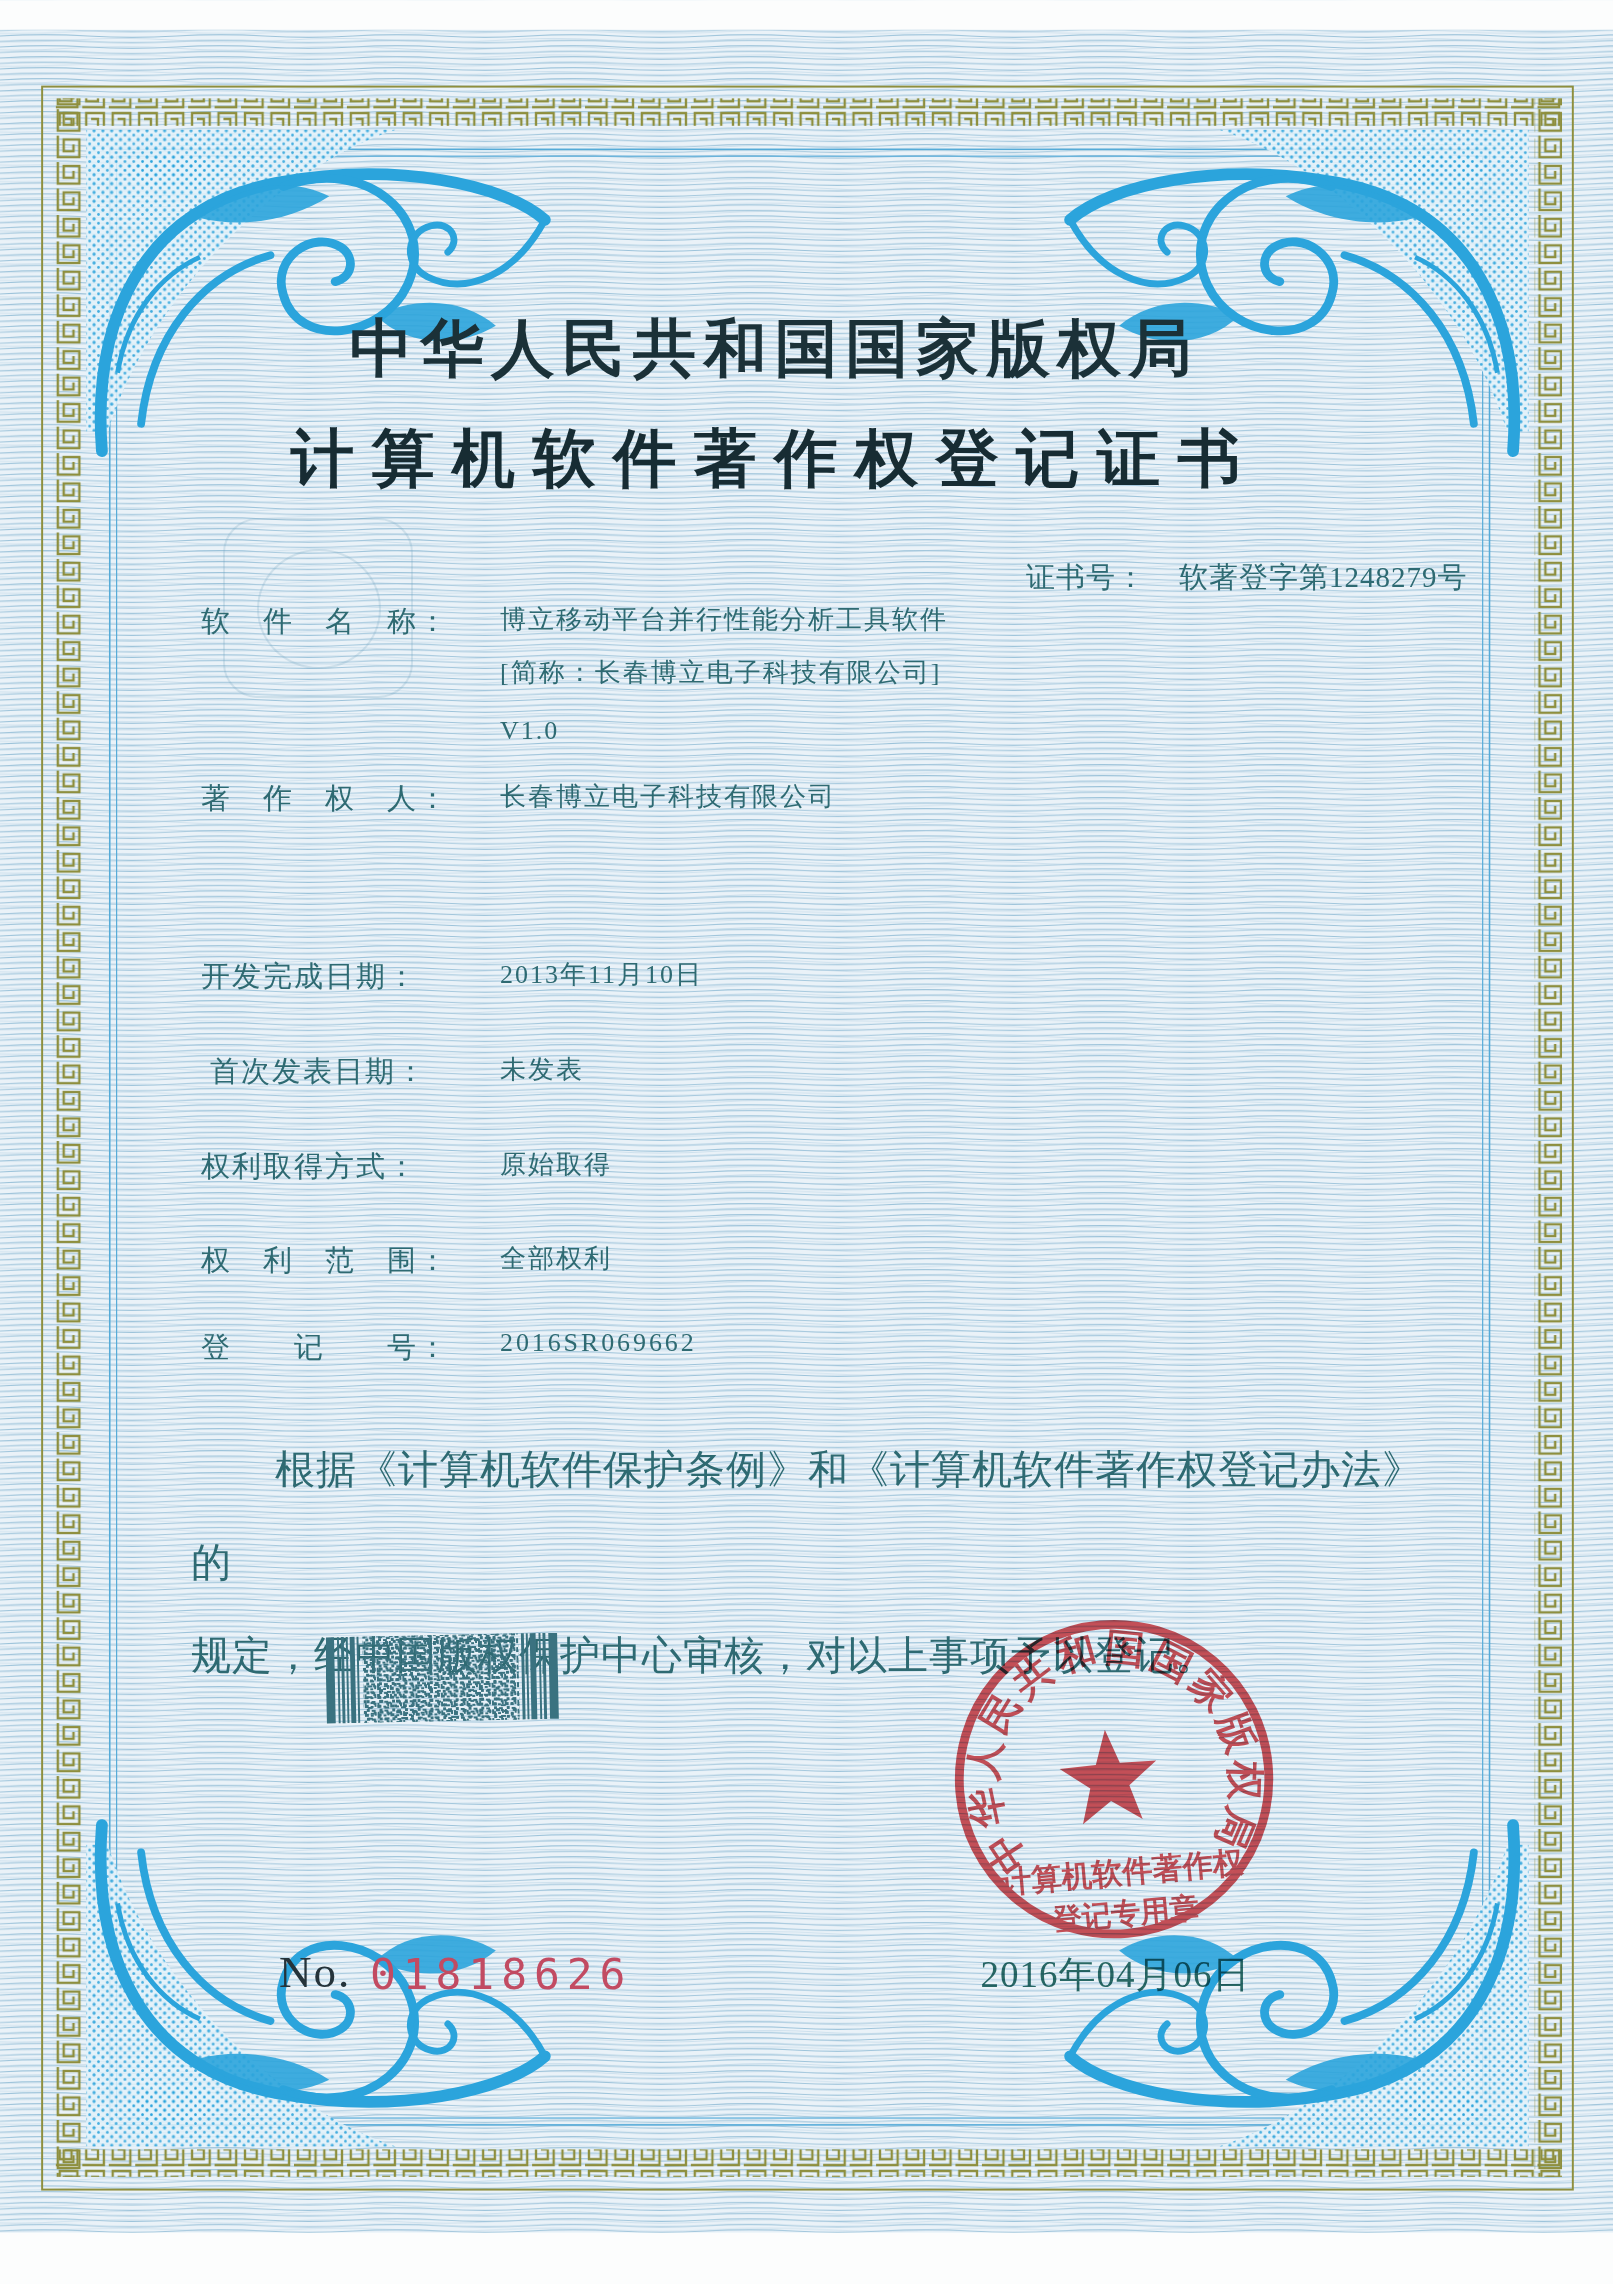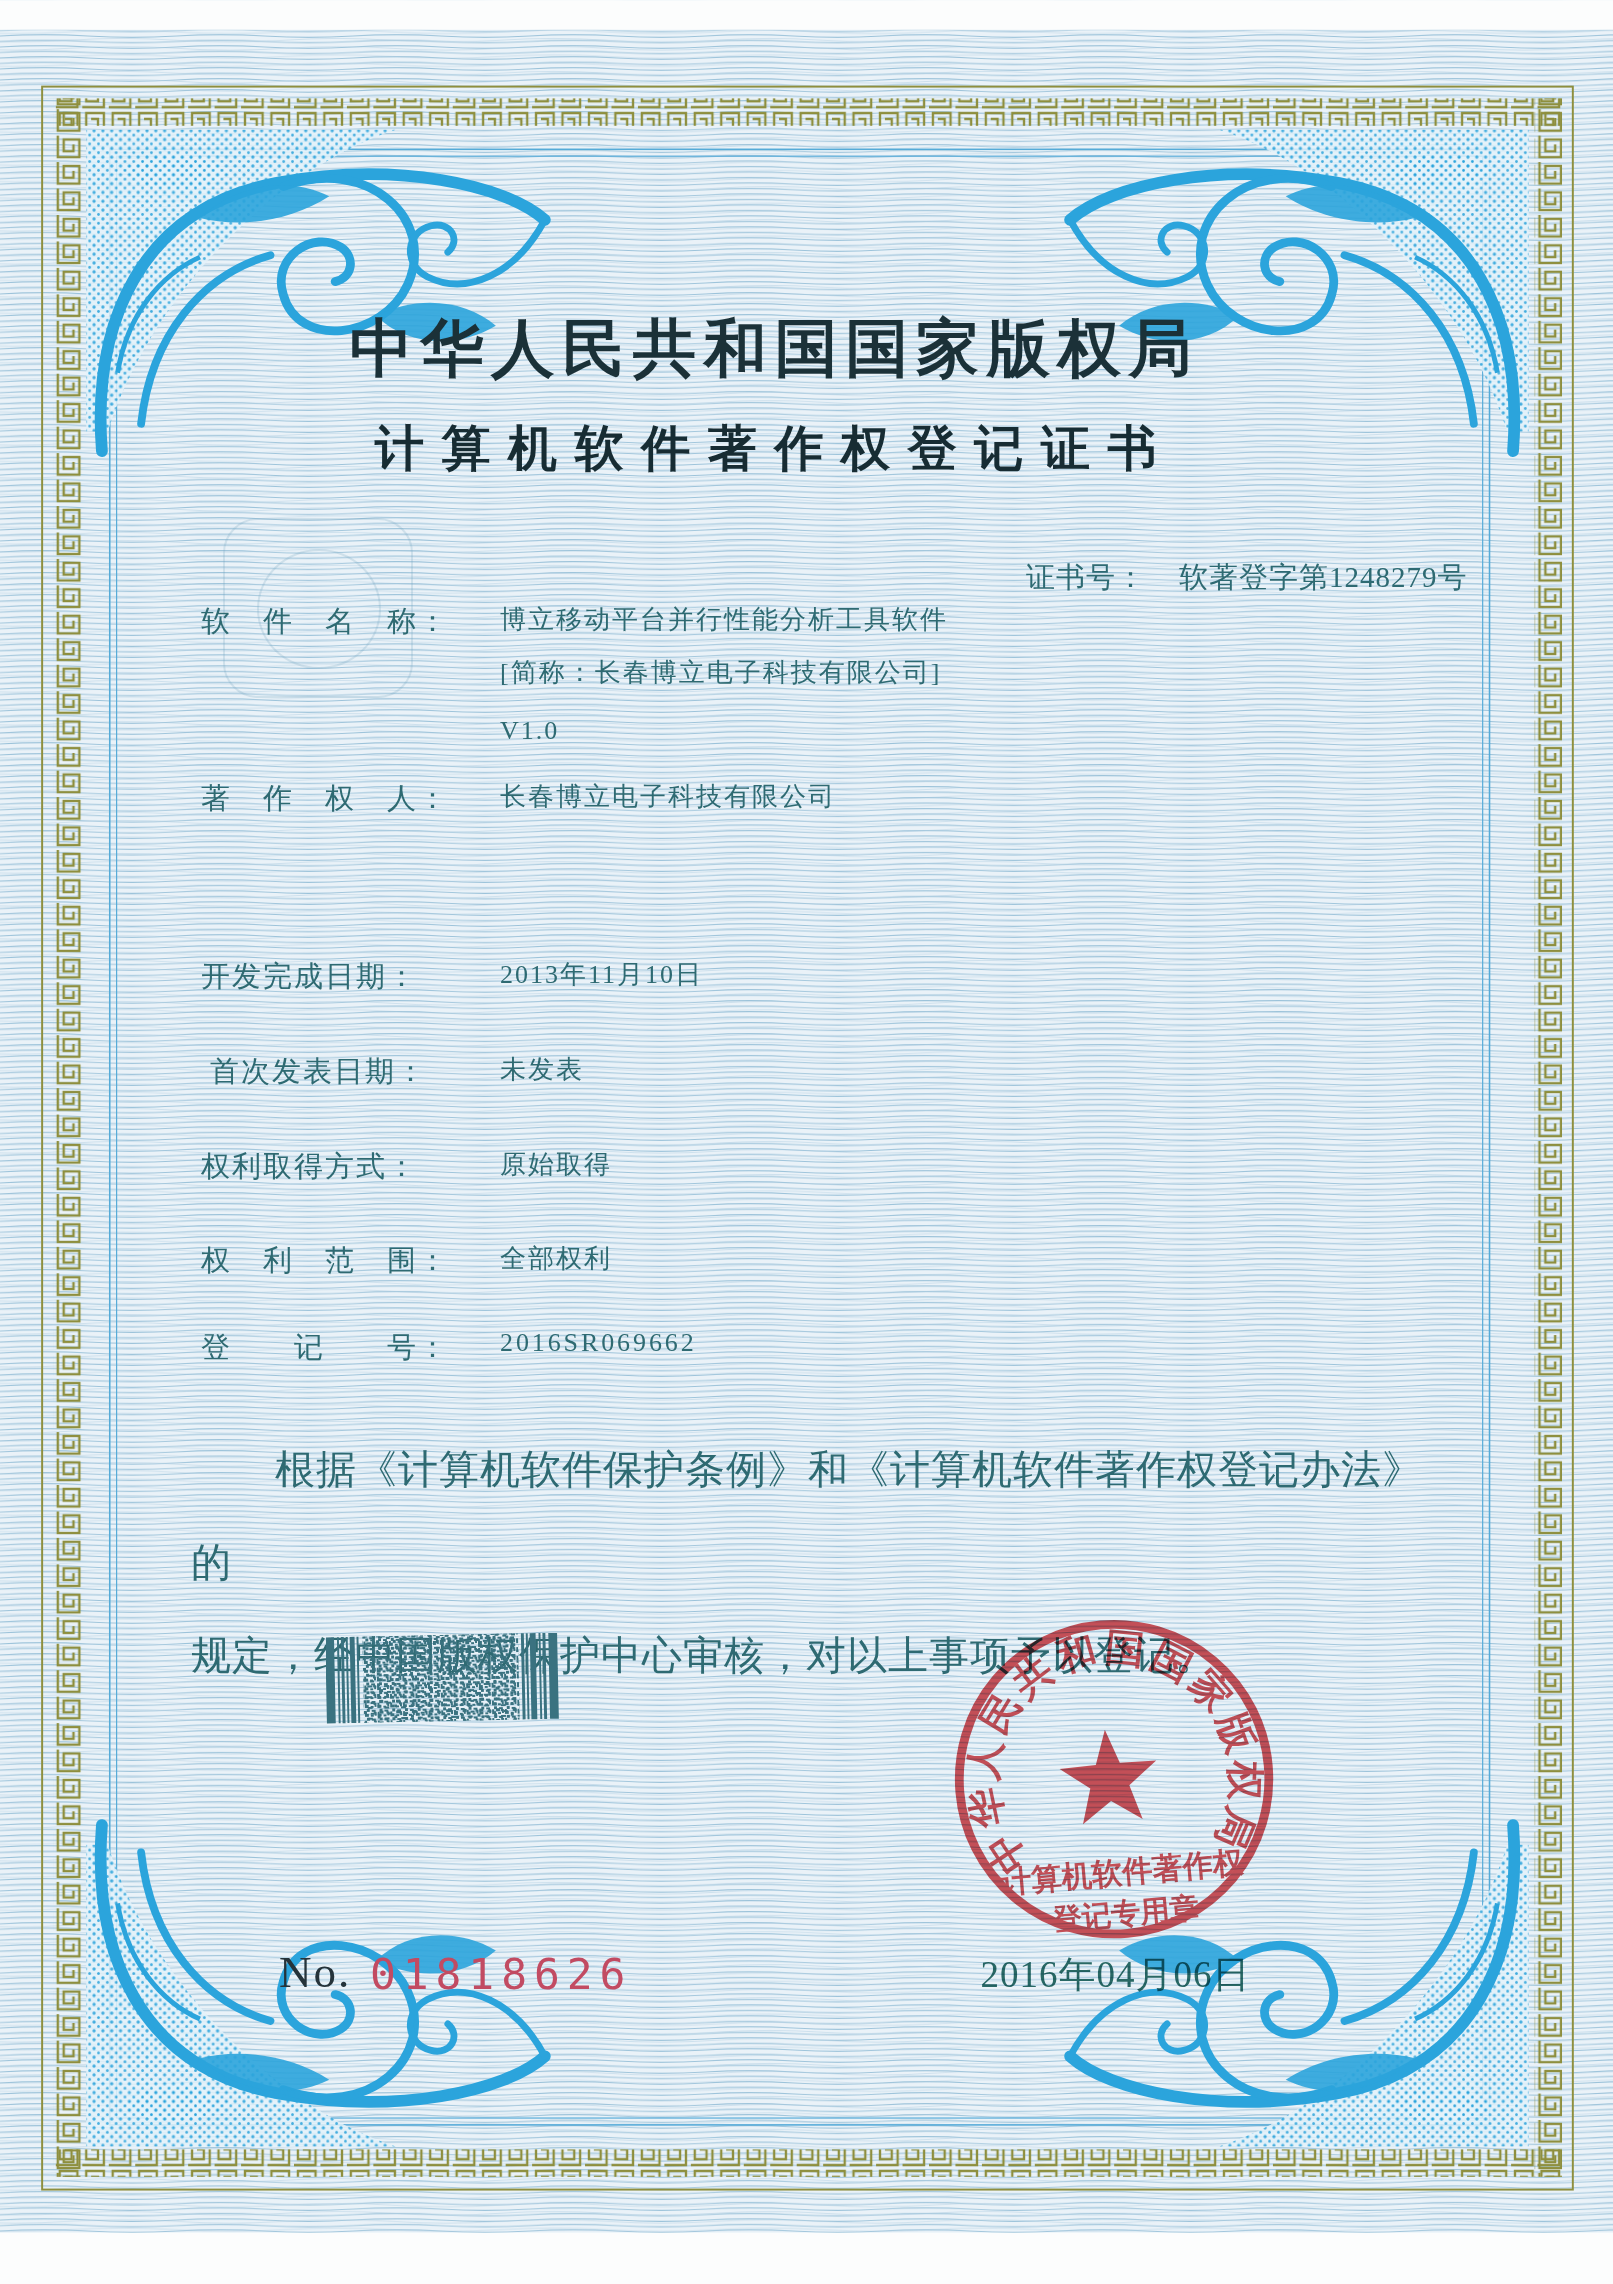--- a/index.html
+++ b/index.html
@@ -11,21 +11,21 @@
   .abs{position:absolute;}
   .teal{color:#2e6a72;}
   .field-label{font-size:29px;letter-spacing:2px;white-space:pre;}
   .field-value{font-size:26px;letter-spacing:2px;white-space:pre;}
   .title{
     left:0;width:1549px;text-align:center;
     font-size:63px;font-weight:bold;letter-spacing:7.8px;color:#1b3138;
   }
   .subtitle{
     left:0;width:1549px;text-align:center;
-    font-size:49px;font-weight:bold;letter-spacing:17.6px;color:#172c33;
+    font-size:63px;font-weight:bold;letter-spacing:17.6px;color:#172c33;
   }
   .certno{font-size:29px;letter-spacing:1px;color:#2e6a72;white-space:pre;}
   .certno .gap{display:inline-block;width:33px;}
   .bodytext{
     width:1245px;font-size:40px;line-height:93px;color:#2e6a72;
     text-indent:84px;letter-spacing:1px;
   }
   .seal-date{
     width:323px;text-align:center;font-size:37px;color:#2c6f68;
     letter-spacing:1px;mix-blend-mode:multiply;

